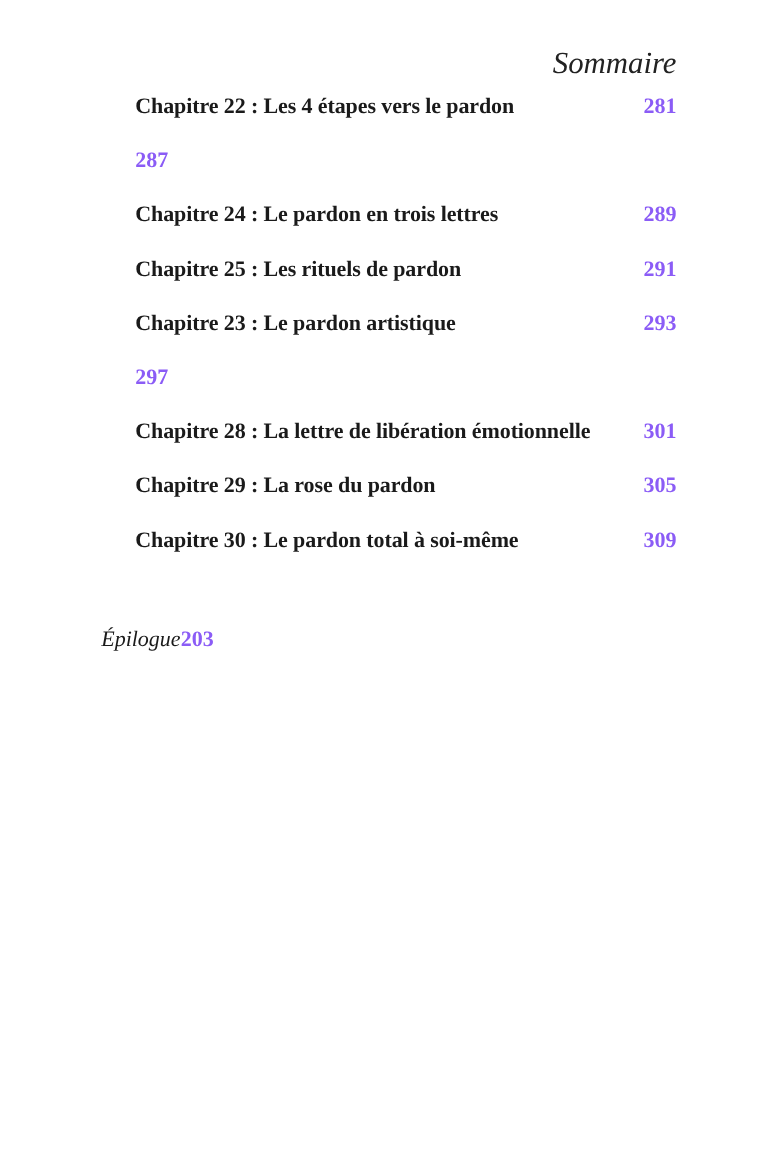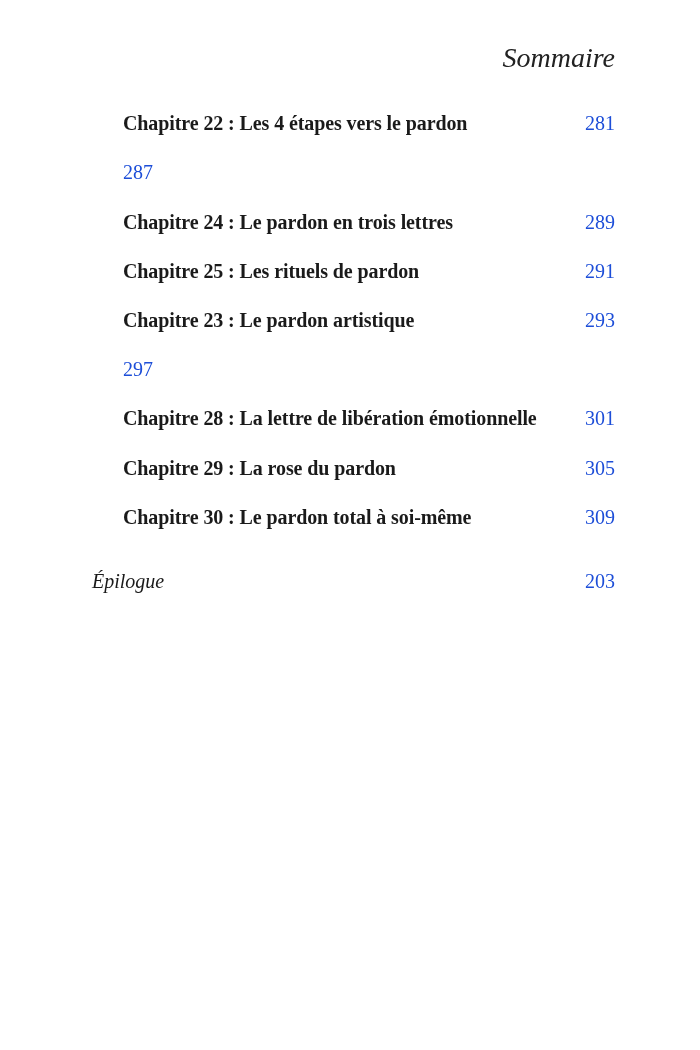--- a/index.html
+++ b/index.html
@@ -1,23 +1,23 @@
 <!DOCTYPE html>
 <html><head>
   <meta charset="utf-8">
   <style>
     html, body { margin: 0; padding: 0; background: #ffffff; }
     body { width: 700px; height: 1050px; position: relative; overflow: hidden;
       font-family: "Liberation Serif", "DejaVu Serif", serif; color: #1a1a1a; }
     .running-head { position: absolute; top: 42px; right: 85px; font-style: italic; font-size: 28px; color: #222; }
     .toc { position: absolute; top: 86px; left: 123px; right: 85px; }
-    .toc-row { position: relative; height: 49.2px; display: flex; justify-content: space-between; align-items: flex-end; font-size: 20px; }
+    .toc-row { position: relative; height: 49.2px; display: flex; justify-content: space-between; align-items: flex-start; font-size: 20px; }
     .toc-title { font-weight: bold; white-space: nowrap; letter-spacing: -0.1px; }
-    .toc-page { font-weight: normal; color: #1d4ed8; }
-    .epilogue { position: absolute; top: 570px; left: 92px; right: 85px; display: flex; justify-content: space-between; align-items: baseline; font-size: 20px; }
+    .toc-page { font-weight: bold; color: #8b5cf6; }
+    .epilogue { position: absolute; top: 570px; left: 92px; right: 85px; display: flex; justify-content: flex-start; align-items: baseline; font-size: 20px; }
     .epilogue-title { font-style: italic; }
   </style>
 </head>
 <body>
 
 <div class="running-head">Sommaire</div>
 
 <div class="toc">
   <div class="toc-row">
     <span class="toc-title">Chapitre 22 : Les 4 étapes vers le pardon</span>

